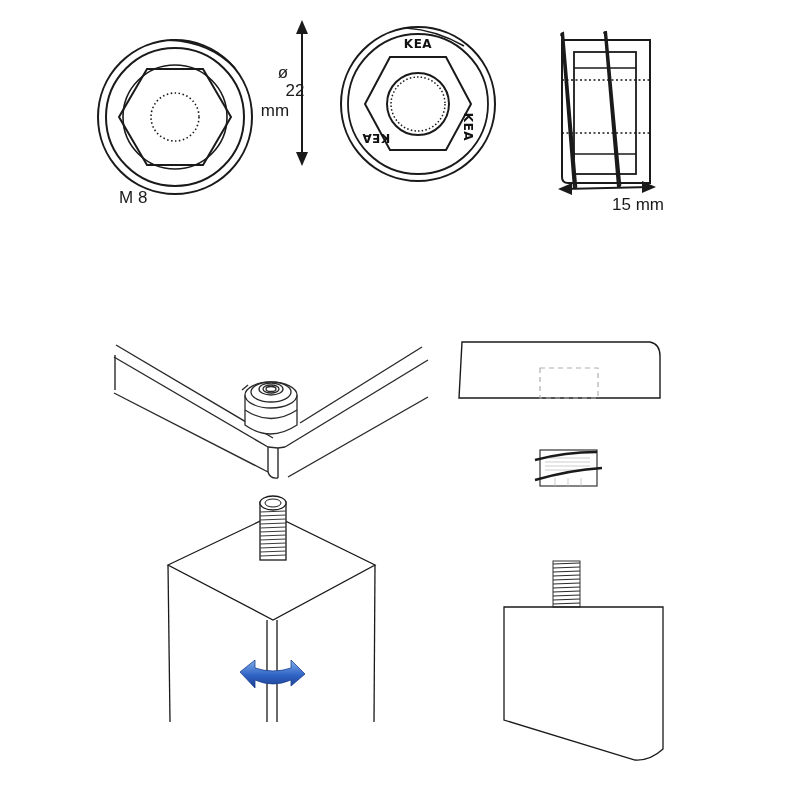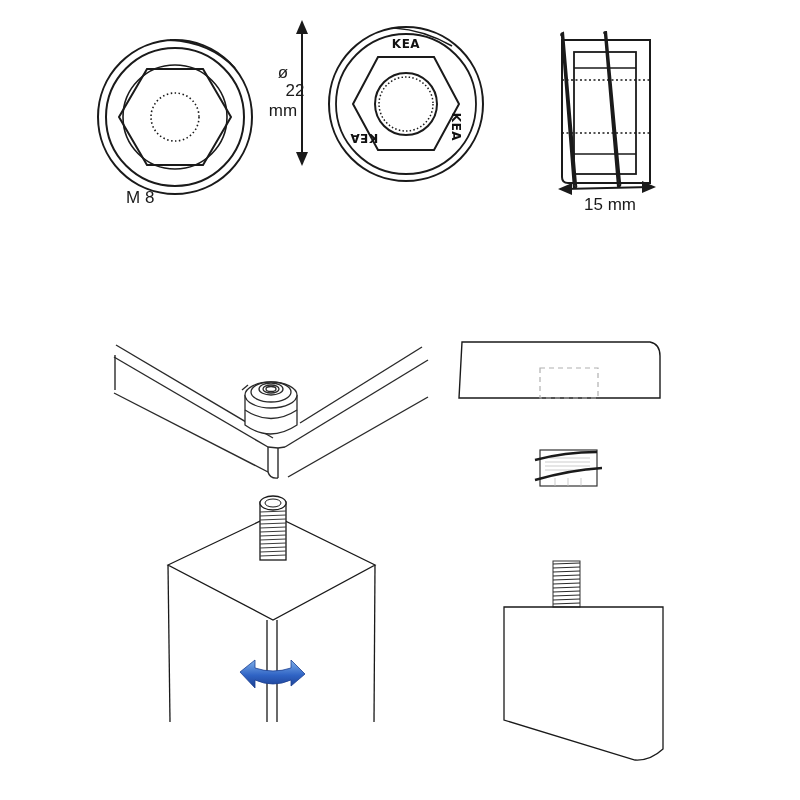--- a/index.html
+++ b/index.html
@@ -18,34 +18,34 @@
     <g fill="none" stroke="#1a1a1a" stroke-width="2">
       <circle cx="85" cy="97" r="77"></circle>
       <circle cx="85" cy="97" r="69"></circle>
       <path d="M80 20 Q120 22 145 48" stroke-width="1.8"></path>
       <circle cx="85" cy="97" r="52" stroke-width="1.6"></circle>
       <polygon points="57,49 113,49 141,97 113,145 57,145 29,97" stroke-width="2"></polygon>
       <circle cx="85" cy="97" r="24" stroke-dasharray="1.5,2.5" stroke-width="1.6"></circle>
     </g>
   </svg>
 </div>
-<div class="lbl" style="left:126px; top:188px;">M 8</div>
+<div class="lbl" style="left:119px; top:188px;">M 8</div>
 
 <div class="panel" style="left:290px; top:18px; width:30px; height:150px;">
   <svg width="30" height="150" viewBox="0 0 30 150">
     <line x1="12" y1="8" x2="12" y2="142" stroke="#1a1a1a" stroke-width="2"></line>
     <polygon points="6,16 12,2 18,16" fill="#1a1a1a"></polygon>
     <polygon points="6,134 12,148 18,134" fill="#1a1a1a"></polygon>
   </svg>
 </div>
 <div class="lbl" style="left:273px; top:63px; width:20px;">ø</div>
 <div class="lbl" style="left:268px; top:81px; width:30px;margin-left:12px;">22</div>
-<div class="lbl" style="left:264px; top:101px; width:38px;">mm</div>
+<div class="lbl" style="left:256px; top:101px; width:38px;">mm</div>
 
-<div class="panel" style="left:324px; top:22px; width:164px; height:164px;">
+<div class="panel" style="left:336px; top:22px; width:164px; height:164px;">
   <svg width="164" height="164" viewBox="0 0 164 164">
     <g fill="none" stroke="#1a1a1a">
       <circle cx="82" cy="82" r="77" stroke-width="2"></circle>
       <circle cx="82" cy="82" r="70" stroke-width="1.8"></circle>
       <path d="M70 6 Q100 8 128 24" stroke-width="1.6"></path>
       <polygon points="54,35 110,35 135,82 110,128 54,128 29,82" stroke-width="2"></polygon>
       <circle cx="82" cy="82" r="31" stroke-width="2"></circle>
       <circle cx="82" cy="82" r="27" stroke-dasharray="1.5,2.2" stroke-width="1.5"></circle>
     </g>
     <text class="kea" x="82" y="26" text-anchor="middle">KEA</text>
@@ -64,21 +64,21 @@
       <line x1="12" y1="50" x2="100" y2="50" stroke-dasharray="2,2.5" stroke-width="1.4"></line>
       <line x1="12" y1="103" x2="100" y2="103" stroke-dasharray="2,2.5" stroke-width="1.4"></line>
       <path d="M12 6 Q10 4 13 3 L26 155 Q27 158 24 158 Z" stroke-width="2.2"></path>
       <path d="M55 4 Q53 2 56 2 L70 153 Q71 157 68 156 Z" stroke-width="2.2"></path>
     </g>
     <line x1="14" y1="159" x2="100" y2="157" stroke="#1a1a1a" stroke-width="2"></line>
     <polygon points="22,153 8,159 22,165" fill="#1a1a1a"></polygon>
     <polygon points="92,151 106,157 92,163" fill="#1a1a1a"></polygon>
   </svg>
 </div>
-<div class="lbl" style="left:570px; top:195px; width:80px;">15 mm</div>
+<div class="lbl" style="left:598px; top:195px; width:80px;">15 mm</div>
 
 <div class="panel" style="left:110px; top:335px; width:320px; height:150px;">
   <svg width="320" height="150" viewBox="0 0 320 150">
     <g fill="none" stroke="#2a2a2a" stroke-width="1.4">
 
       <line x1="6" y1="10" x2="163" y2="103"></line>
       <line x1="4" y1="22" x2="158" y2="112"></line>
       <line x1="5" y1="20" x2="5" y2="55"></line>
       <line x1="4" y1="58" x2="158" y2="137"></line>
 

